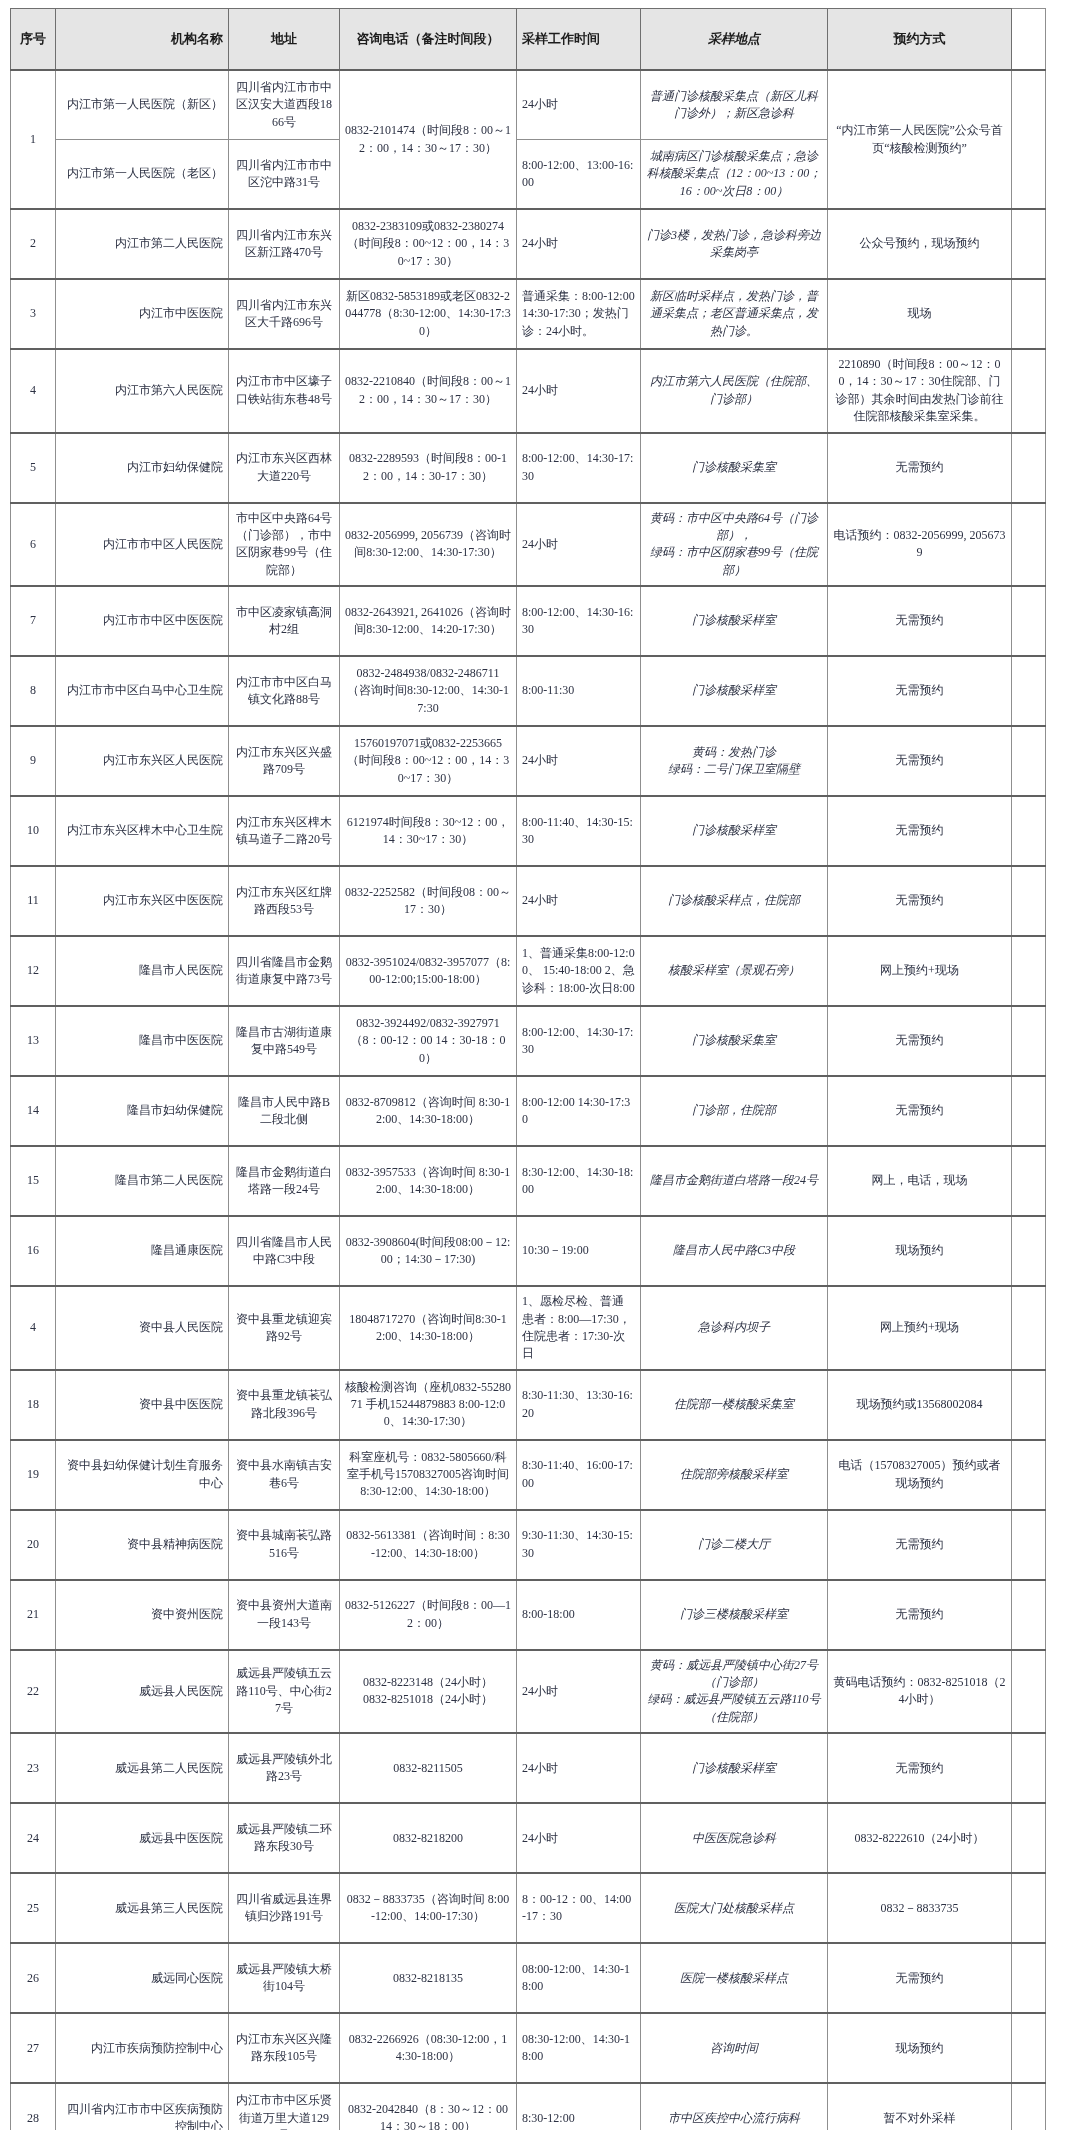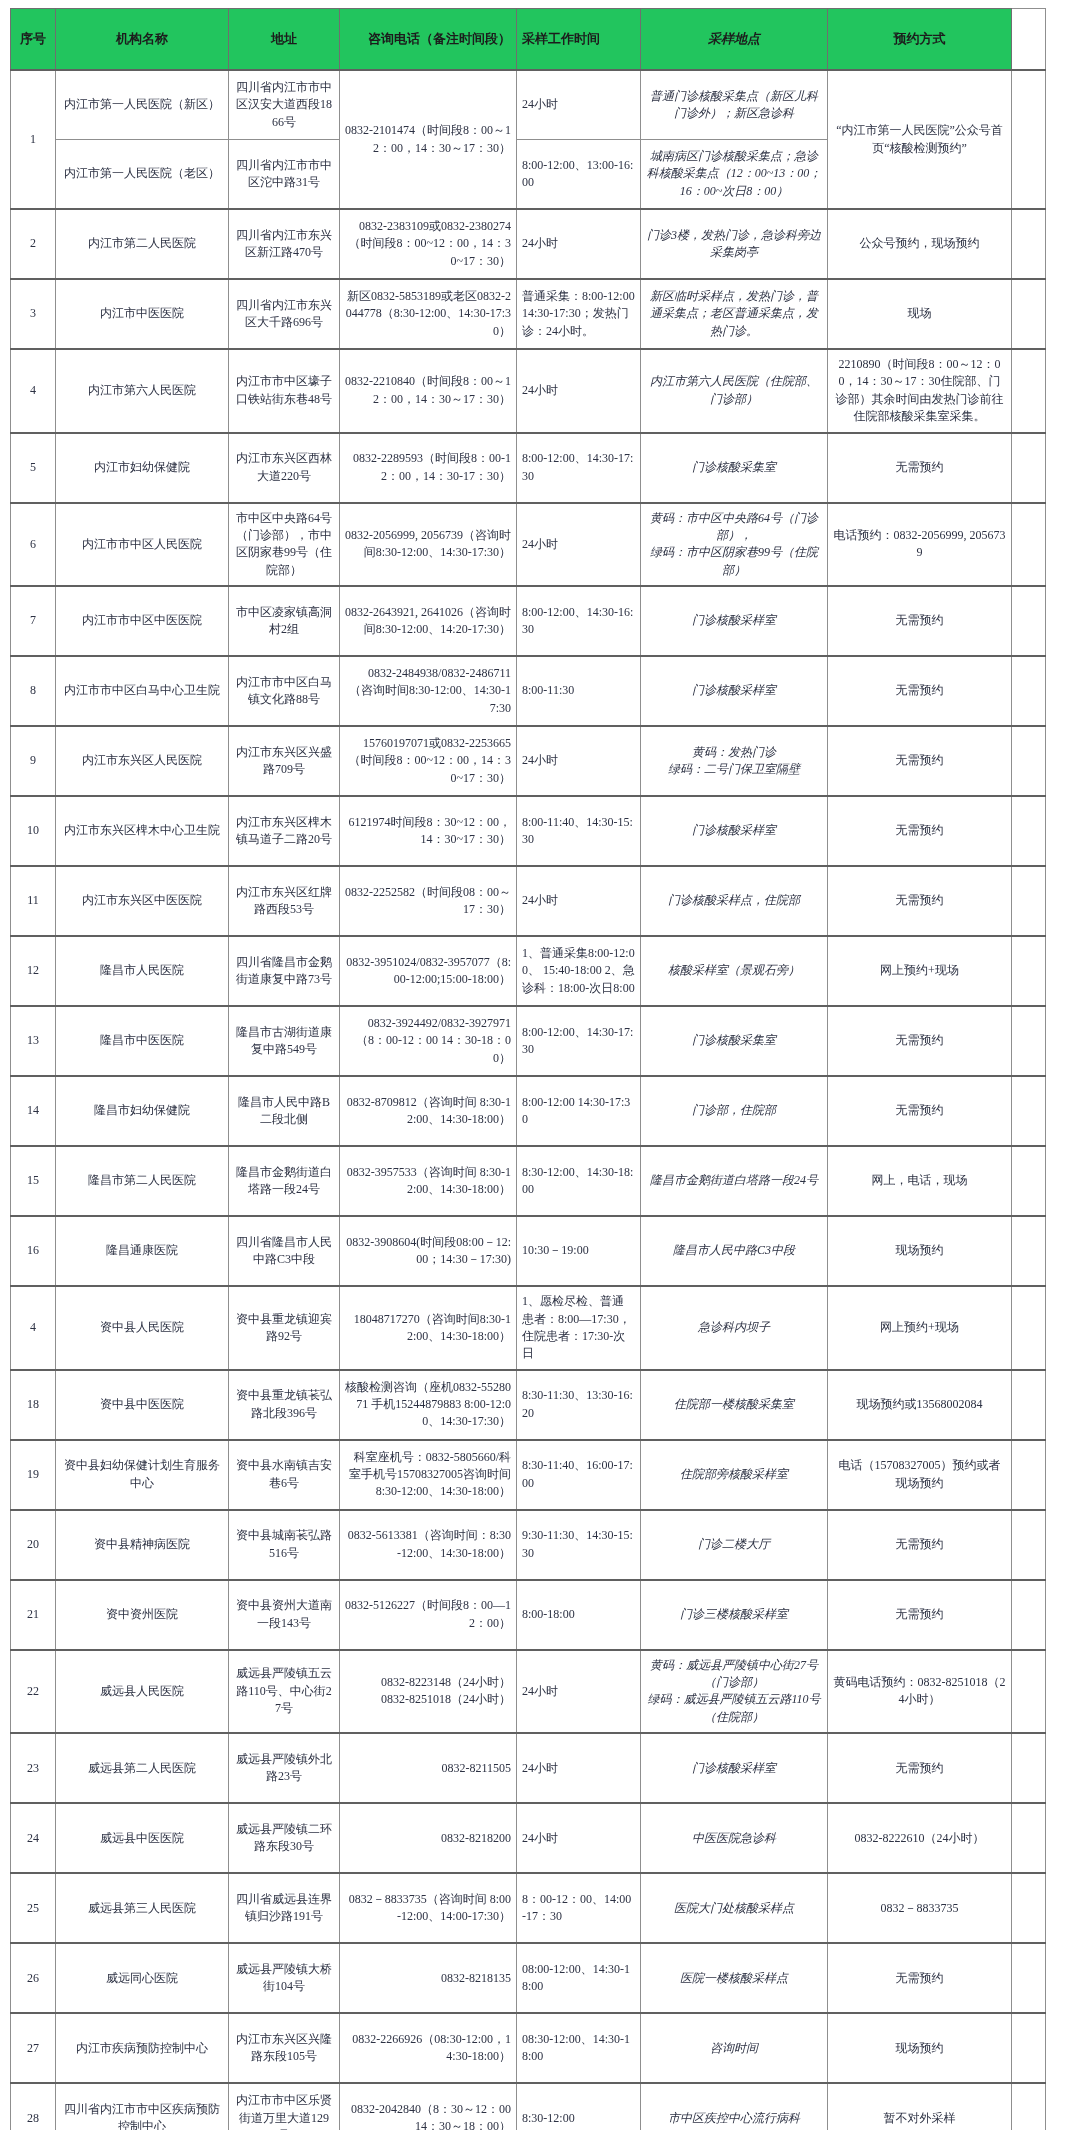--- a/index.html
+++ b/index.html
@@ -22,37 +22,37 @@
     border:1px solid #8f8f8f;
     font-size:12px;
     line-height:1.45;
     vertical-align:middle;
     padding:6px 5px;
     white-space:pre-line;
     word-break:break-all;
     overflow:hidden;
   }
   thead th{
-    background:#22c55e;
+    background:#e5e5e5;
     color:#1c1c1c;
     font-weight:bold;
     font-size:13px;
     height:48px;
     text-align:center;
     border:1px solid #6f6f6f;
   }
   thead th.col-pad{background:#ffffff;border-color:#8f8f8f;}
   tbody td{height:56px;}
   tbody tr.major > td{border-top:2px solid #606060;}
   tbody tr:last-child > td{border-bottom:2px solid #606060;}
   tr.sub td{border-top:1px solid #a8a8a8;}
   .col-no{text-align:center;width:45px;}
-  .col-name{text-align:center;}
+  .col-name{text-align:right;}
   .col-addr{text-align:center;}
-  .col-phone{text-align:right;}
+  .col-phone{text-align:center;}
   .col-time{text-align:left;}
   .col-place{text-align:center;font-style:italic;}
   .col-book{text-align:center;}
   .col-pad{background:#fff;}
   .watermark{
     position:absolute;
     left:120px;top:980px;
     width:800px;
     font-size:120px;
     letter-spacing:30px;

